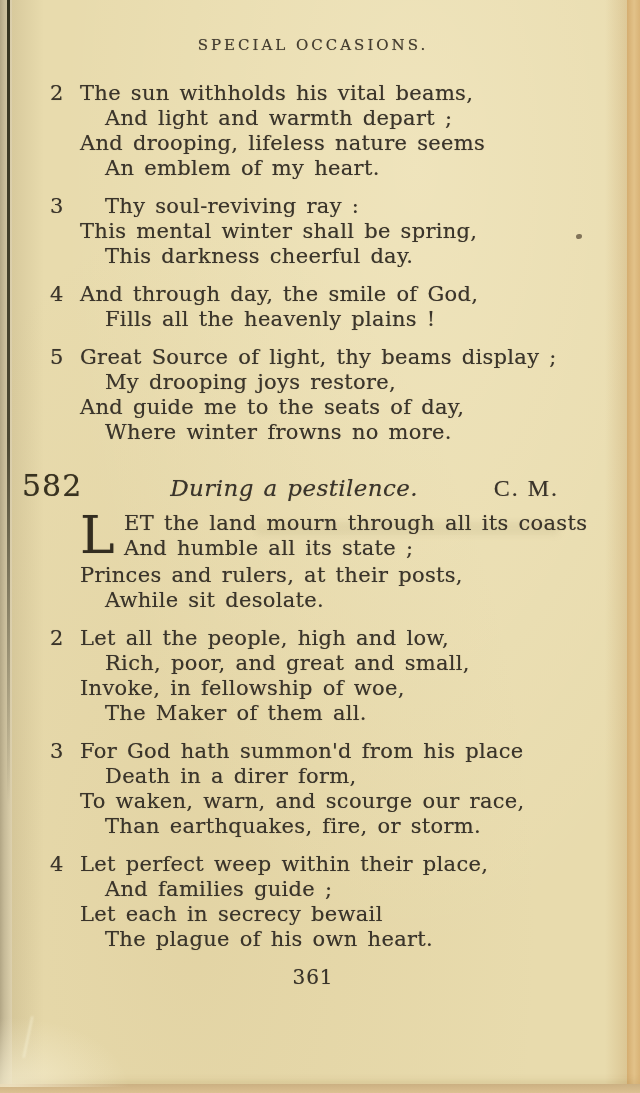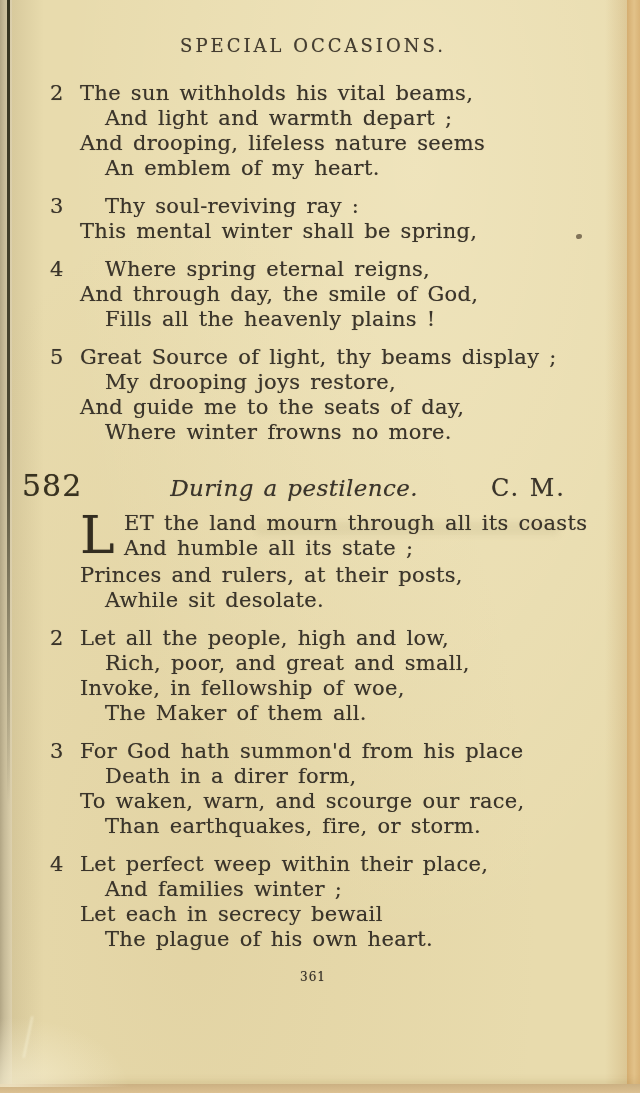--- a/index.html
+++ b/index.html
@@ -65,21 +65,21 @@
   }
 
   
   .content {
     position: absolute; left: 12px; top: 0; right: 12px;
     padding: 36px 52px 0 38px;
     text-shadow: 0 0 0.7px rgba(58,52,42,0.55);
   }
   .section-header {
     text-align: center;
-    font-size: 18px;
+    font-size: 15px;
     line-height: 19px;
     letter-spacing: 3px;
     color: #443d30;
     margin-bottom: 26px;
   }
   .verse {
     position: relative;
     padding-left: 30px;
     margin-bottom: 13px;
     font-size: 21px;
@@ -88,41 +88,41 @@
     word-spacing: 3px;
   }
   .vnum { position: absolute; left: 0; top: 0; }
   .vline { white-space: nowrap; }
   .vline.indent { padding-left: 25px; }
 
   .hymn-header {
     display: flex;
     align-items: baseline;
     line-height: 34px;
-    margin: 24px 10px 6px -28px;
+    margin: 24px 17px 6px -28px;
   }
   .hymn-number { font-size: 30px; letter-spacing: 1px; color: #38321f; }
   .hymn-title  { font-style: italic; font-size: 23px; margin-left: 88px; letter-spacing: 0.4px; word-spacing: 2px; }
-  .hymn-meter  { margin-left: auto; font-size: 24px; letter-spacing: 2px; }
+  .hymn-meter  { margin-left: auto; font-size: 24px; letter-spacing: 2px; font-family: Liberation Serif, serif; }
 
   .drop-cap {
     float: left;
     font-size: 52px;
     line-height: 44px;
     height: 50px;
     width: 44px;
     margin-top: 2px;
     color: #332d20;
   }
   .dc-indent { padding-left: 16px; }
   .clear-line { clear: left; }
 
   .page-number {
     text-align: center;
-    font-size: 12px;
+    font-size: 20px;
     letter-spacing: 1px;
     margin-top: 2px;
     line-height: 24px;
   }
 </style>
 </head>
 <body>
 
 <div class="book-page">
 
@@ -146,25 +146,25 @@
       <div class="vline">The sun withholds his vital beams,</div>
       <div class="vline indent">And light and warmth depart ;</div>
       <div class="vline">And drooping, lifeless nature seems</div>
       <div class="vline indent">An emblem of my heart.</div>
     </div>
 
     <div class="verse">
       <span class="vnum">3</span>
       <div class="vline indent">Thy soul-reviving ray :</div>
       <div class="vline">This mental winter shall be spring,</div>
+      <div class="vline indent">This darkness cheerful day.</div>
     </div>
 
     <div class="verse">
       <span class="vnum">4</span>
-      <div class="vline indent">Where spring eternal reigns,</div>
       <div class="vline">And through day, the smile of God,</div>
       <div class="vline indent">Fills all the heavenly plains !</div>
     </div>
 
     <div class="verse">
       <span class="vnum">5</span>
       <div class="vline">Great Source of light, thy beams display ;</div>
       <div class="vline indent">My drooping joys restore,</div>
       <div class="vline">And guide me to the seats of day,</div>
       <div class="vline indent">Where winter frowns no more.</div>
@@ -198,21 +198,21 @@
       <span class="vnum">3</span>
       <div class="vline">For God hath summon'd from his place</div>
       <div class="vline indent">Death in a direr form,</div>
       <div class="vline">To waken, warn, and scourge our race,</div>
       <div class="vline indent">Than earthquakes, fire, or storm.</div>
     </div>
 
     <div class="verse">
       <span class="vnum">4</span>
       <div class="vline">Let perfect weep within their place,</div>
-      <div class="vline indent">And families winter ;</div>
+      <div class="vline indent">And families guide ;</div>
       <div class="vline">Let each in secrecy bewail</div>
       <div class="vline indent">The plague of his own heart.</div>
     </div>
 
     <div class="page-number">361</div>
 
   </div>
 </div>
 
 </body></html>

